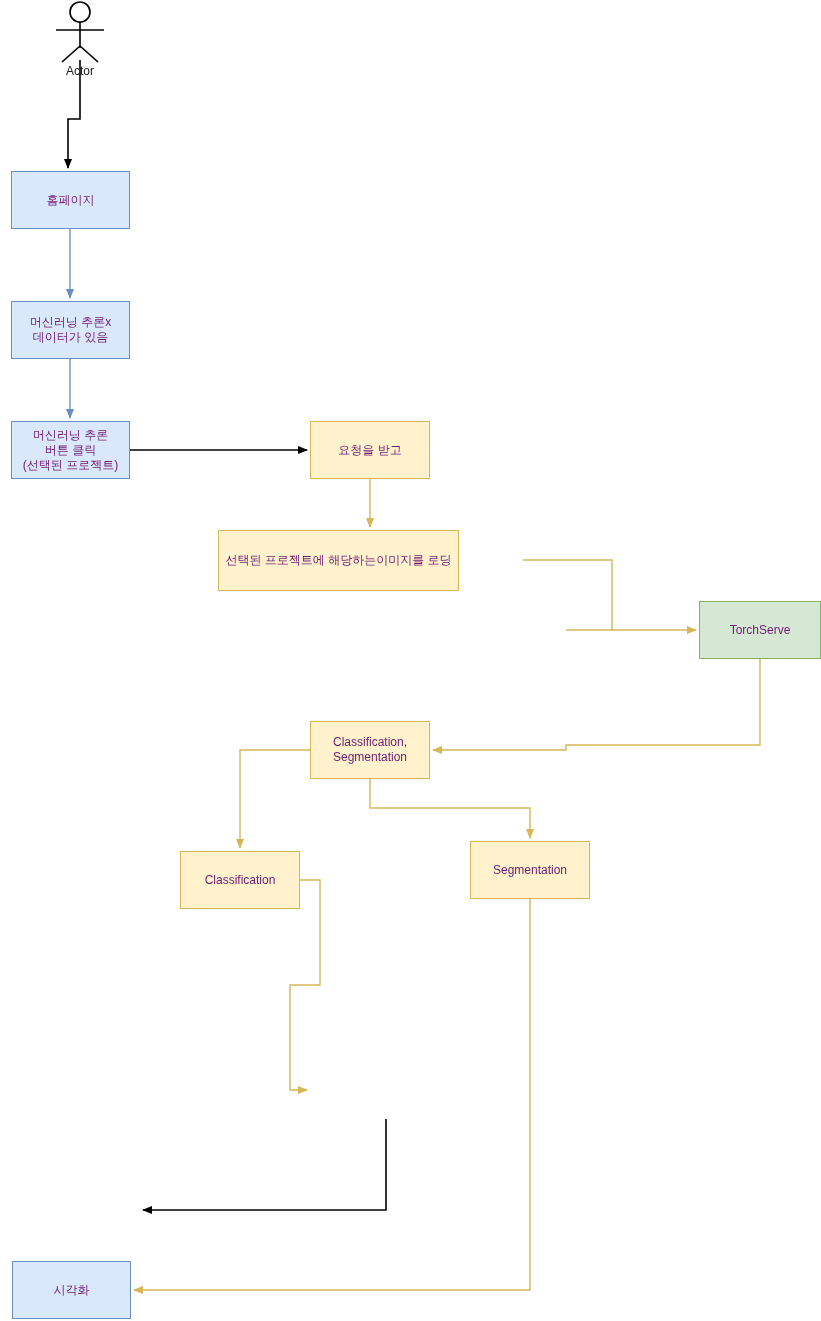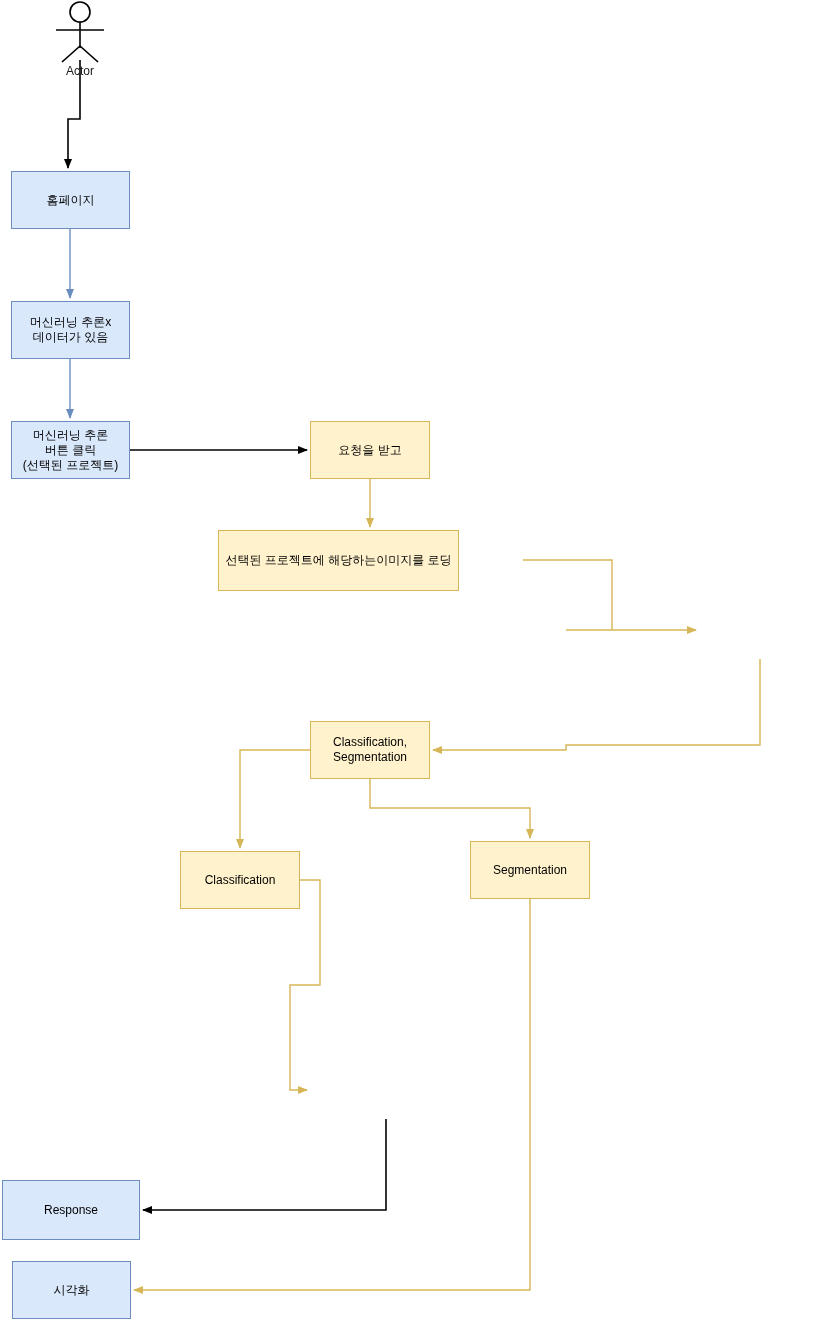--- a/index.html
+++ b/index.html
@@ -20,21 +20,21 @@
   }
   .node {
     position: absolute;
     box-sizing: border-box;
     display: flex;
     align-items: center;
     justify-content: center;
     text-align: center;
     font-size: 12px;
     line-height: 15px;
-    color: #000000;
+    color: #701a75;
     border-width: 1px;
     border-style: solid;
     white-space: pre-line;
     padding: 2px 4px;
   }
   .node.blue   { background: #dae8fc; border-color: #6c8ebf; }
   .node.yellow { background: #fff2cc; border-color: #d6b656; }
   .node.green  { background: #d5e8d4; border-color: #82b366; }
 
   #edges {
@@ -130,36 +130,36 @@
   </div>
 
   <div class="node yellow" style="left:310px; top:421px; width:120px; height:58px;">
     <span>요청을 받고</span>
   </div>
 
   <div class="node yellow" style="left:218px; top:530px; width:241px; height:61px;">
     <span>선택된 프로젝트에 해당하는이미지를  로딩</span>
   </div>
 
+  <div class="node green" style="left:699px; top:601px; width:122px; height:58px;">
+    <span>TorchServe</span>
+  </div>
 
   <div class="node yellow" style="left:310px; top:721px; width:120px; height:58px;">
     <span>Classification,
 Segmentation</span>
   </div>
 
   <div class="node yellow" style="left:180px; top:851px; width:120px; height:58px;">
     <span>Classification</span>
   </div>
 
   <div class="node yellow" style="left:470px; top:841px; width:120px; height:58px;">
     <span>Segmentation</span>
   </div>
 
 
-  <div class="node blue" style="left:2px; top:1180px; width:138px; height:60px;">
-    <span>Response</span>
-  </div>
 
   <div class="node blue" style="left:12px; top:1261px; width:119px; height:58px;">
     <span>시각화</span>
   </div>
 
 </div>
 
 </body></html>

